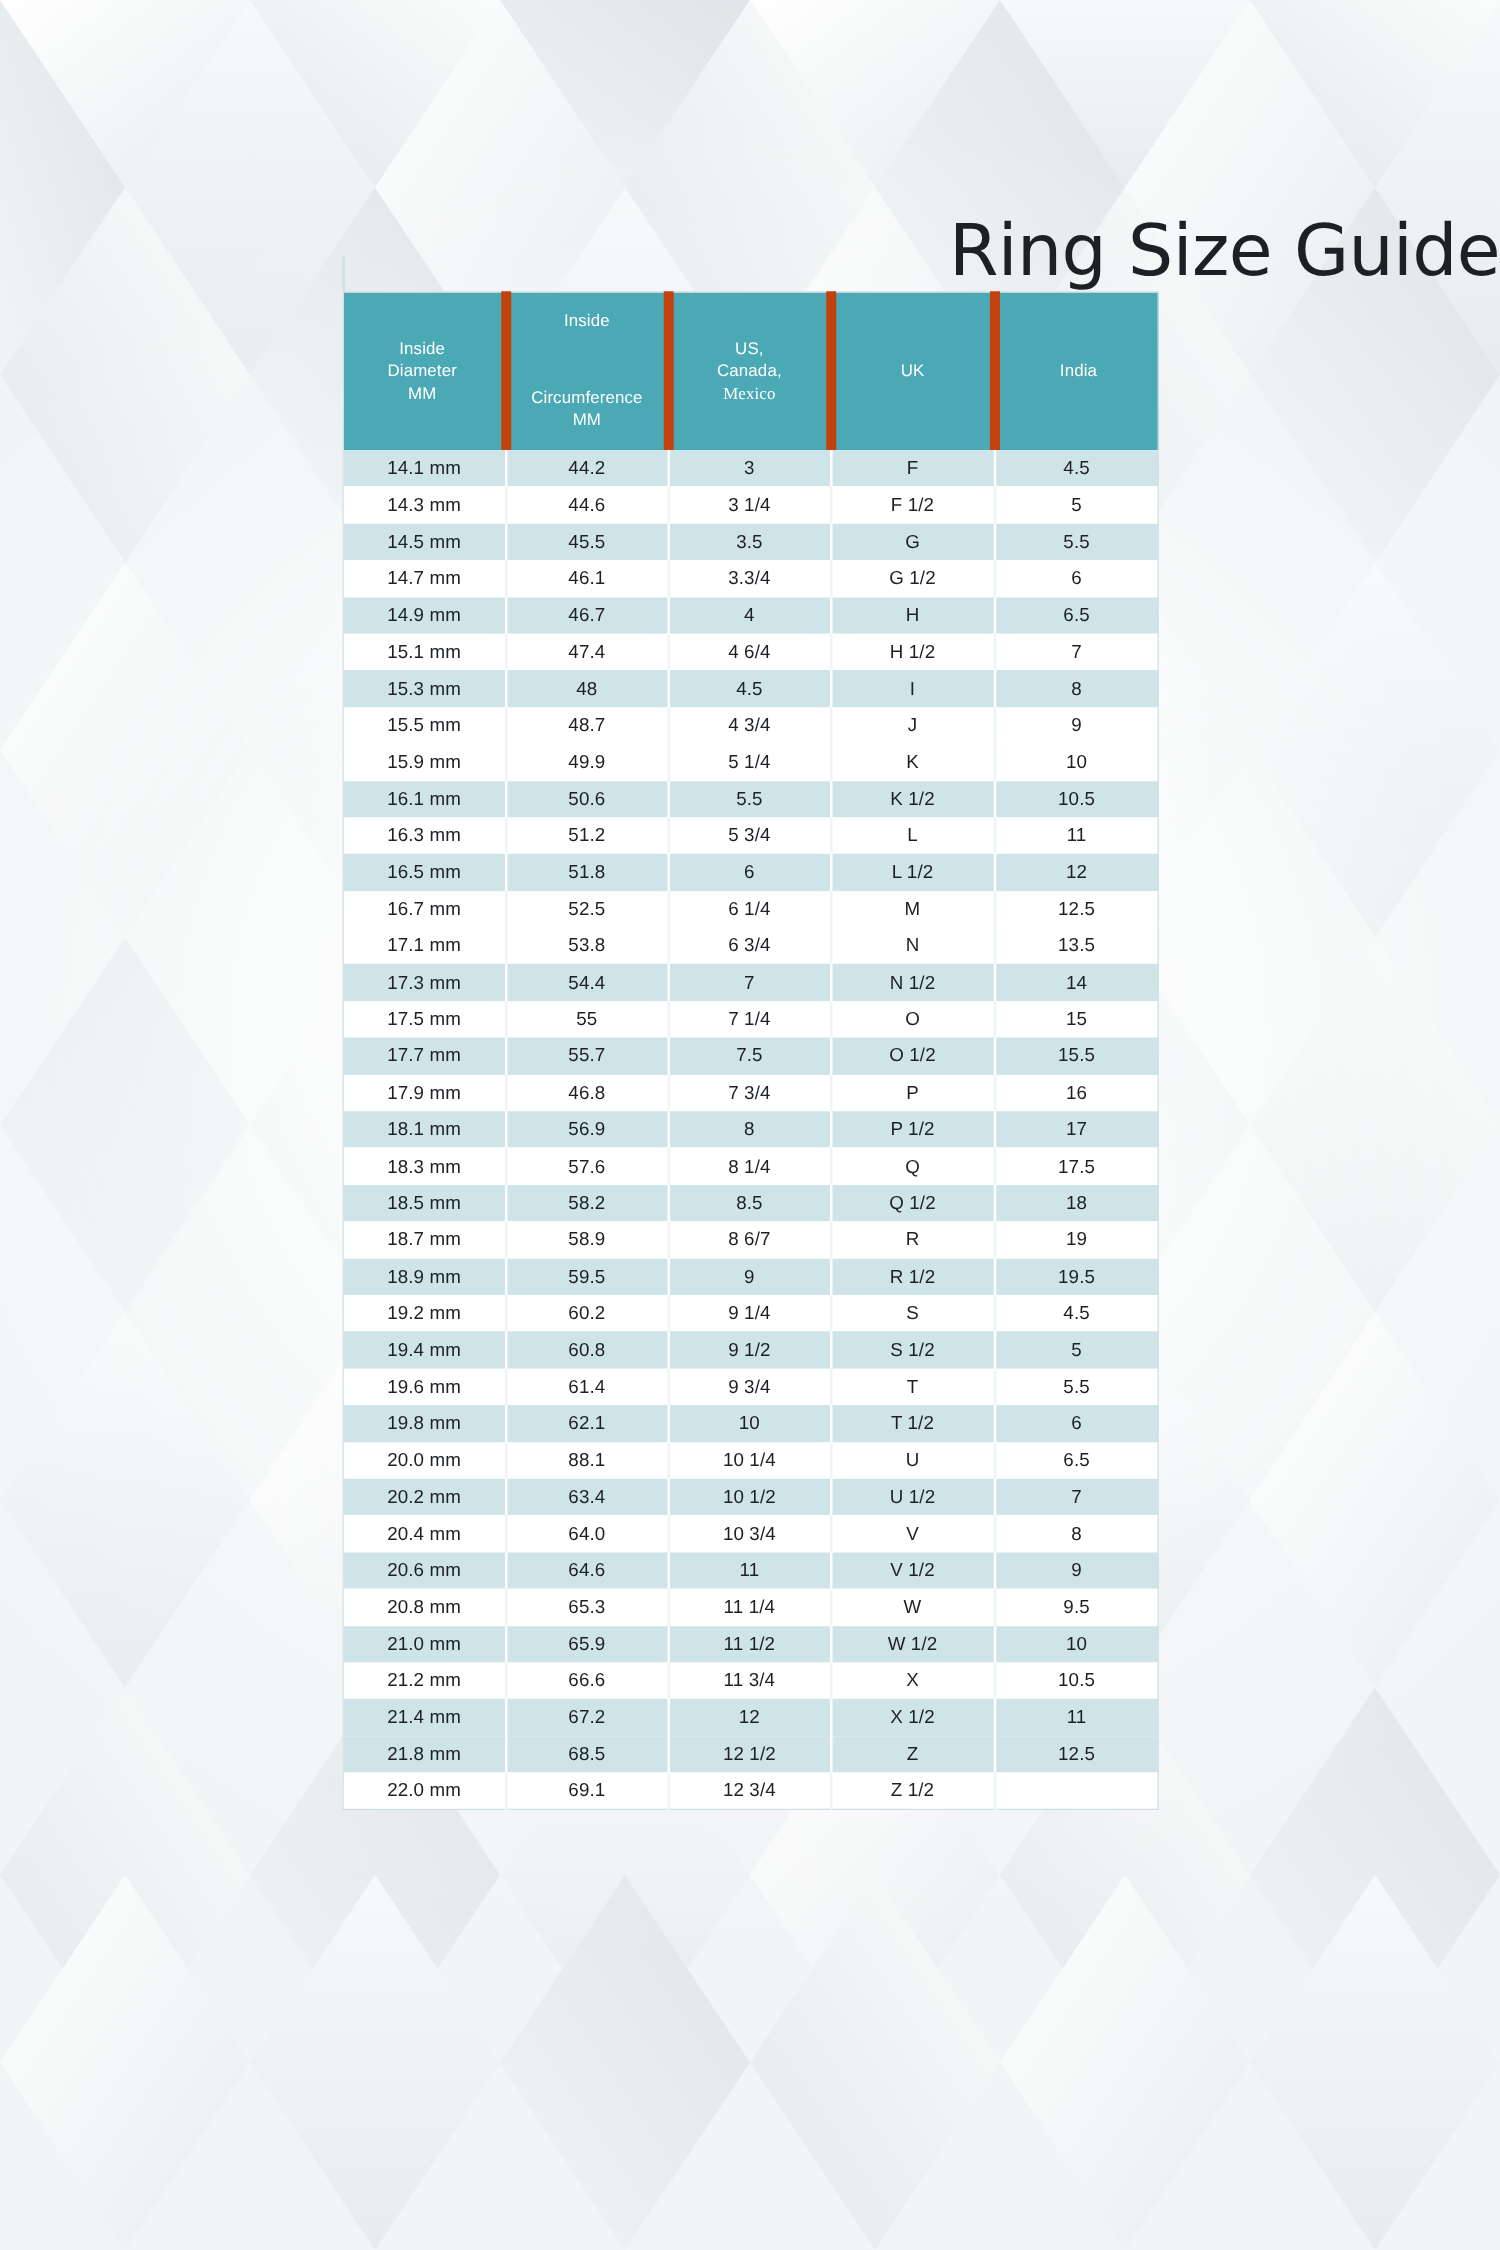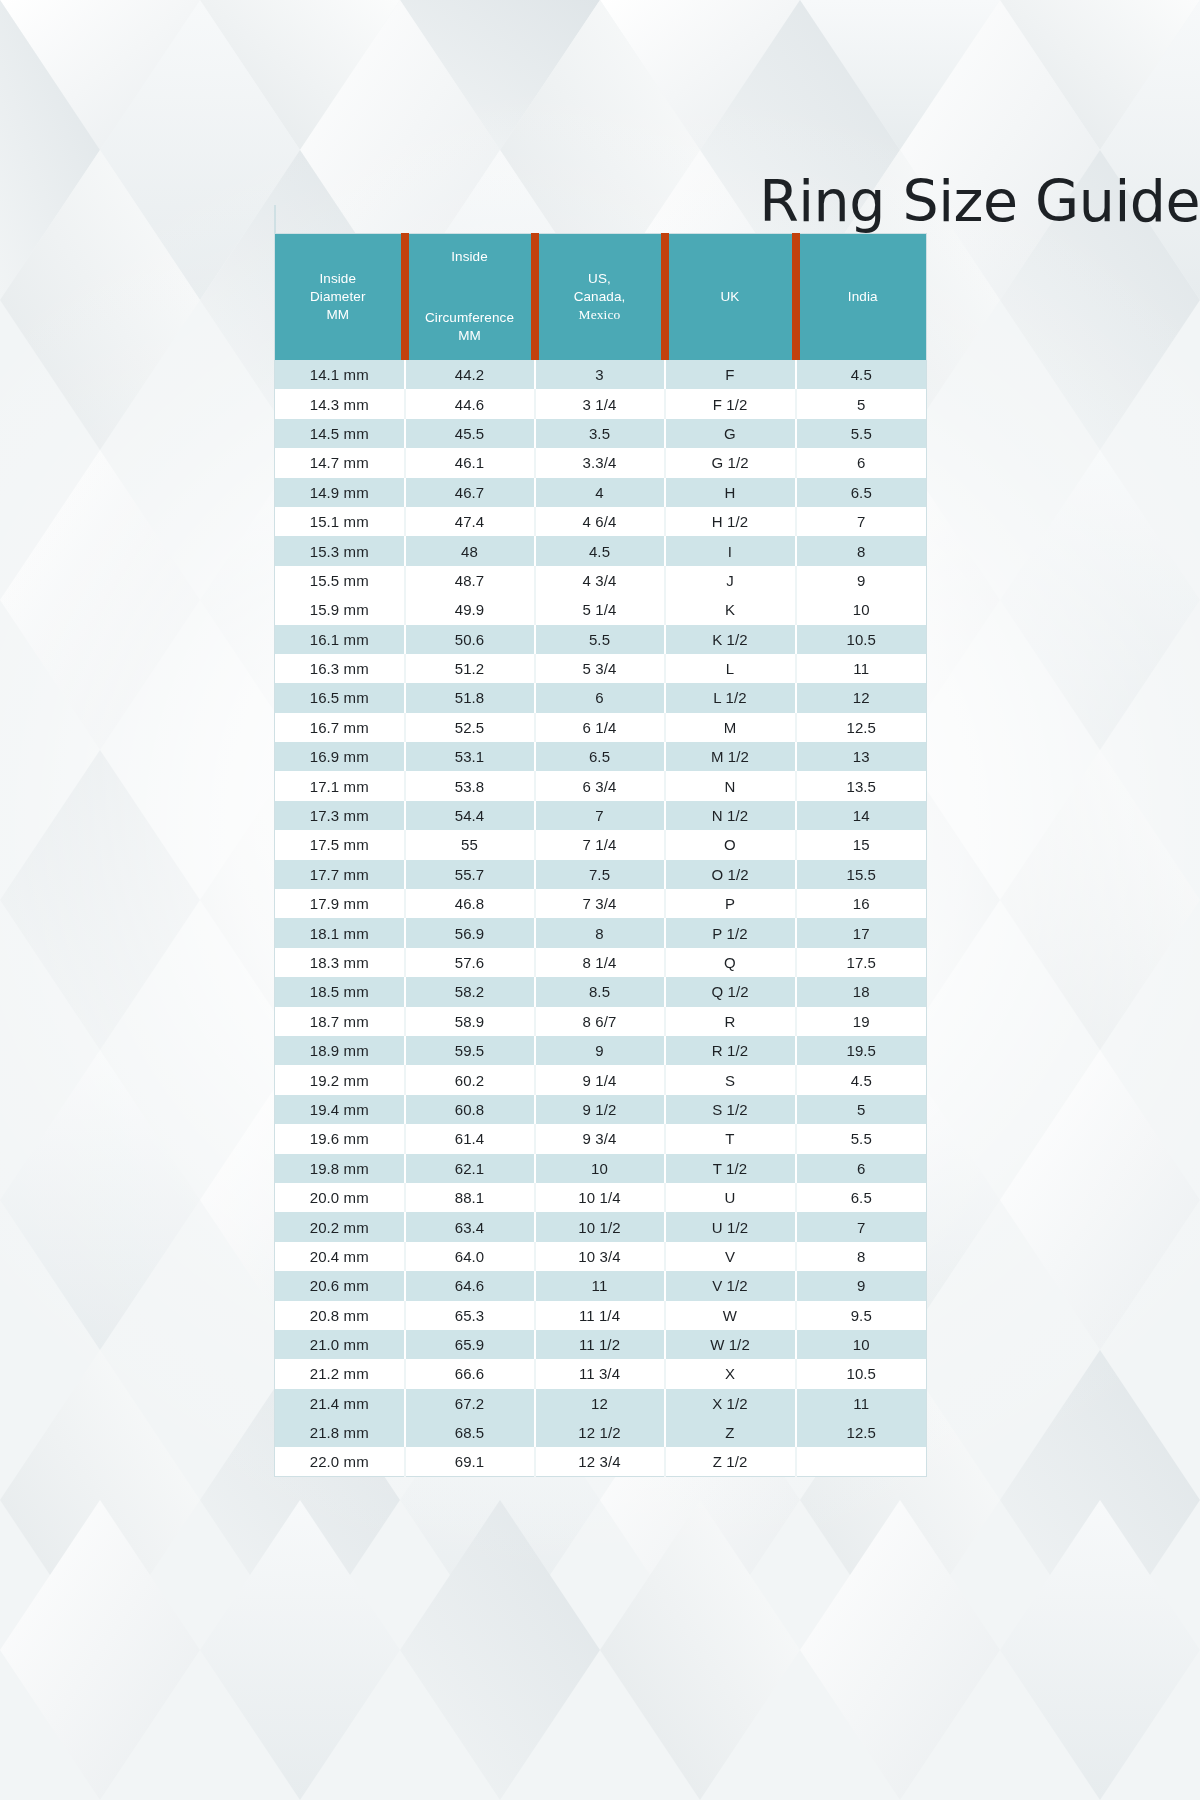--- a/index.html
+++ b/index.html
@@ -339,27 +339,20 @@
               <td>L 1/2</td>
               <td>12</td>
             </tr>
             <tr class="plain">
               <td>16.7 mm</td>
               <td>52.5</td>
               <td>6 1/4</td>
               <td>M</td>
               <td>12.5</td>
             </tr>
-            <tr class="tint">
-              <td>16.9 mm</td>
-              <td>53.1</td>
-              <td>6.5</td>
-              <td>M 1/2</td>
-              <td>13</td>
-            </tr>
             <tr class="plain">
               <td>17.1 mm</td>
               <td>53.8</td>
               <td>6 3/4</td>
               <td>N</td>
               <td>13.5</td>
             </tr>
             <tr class="tint">
               <td>17.3 mm</td>
               <td>54.4</td>

